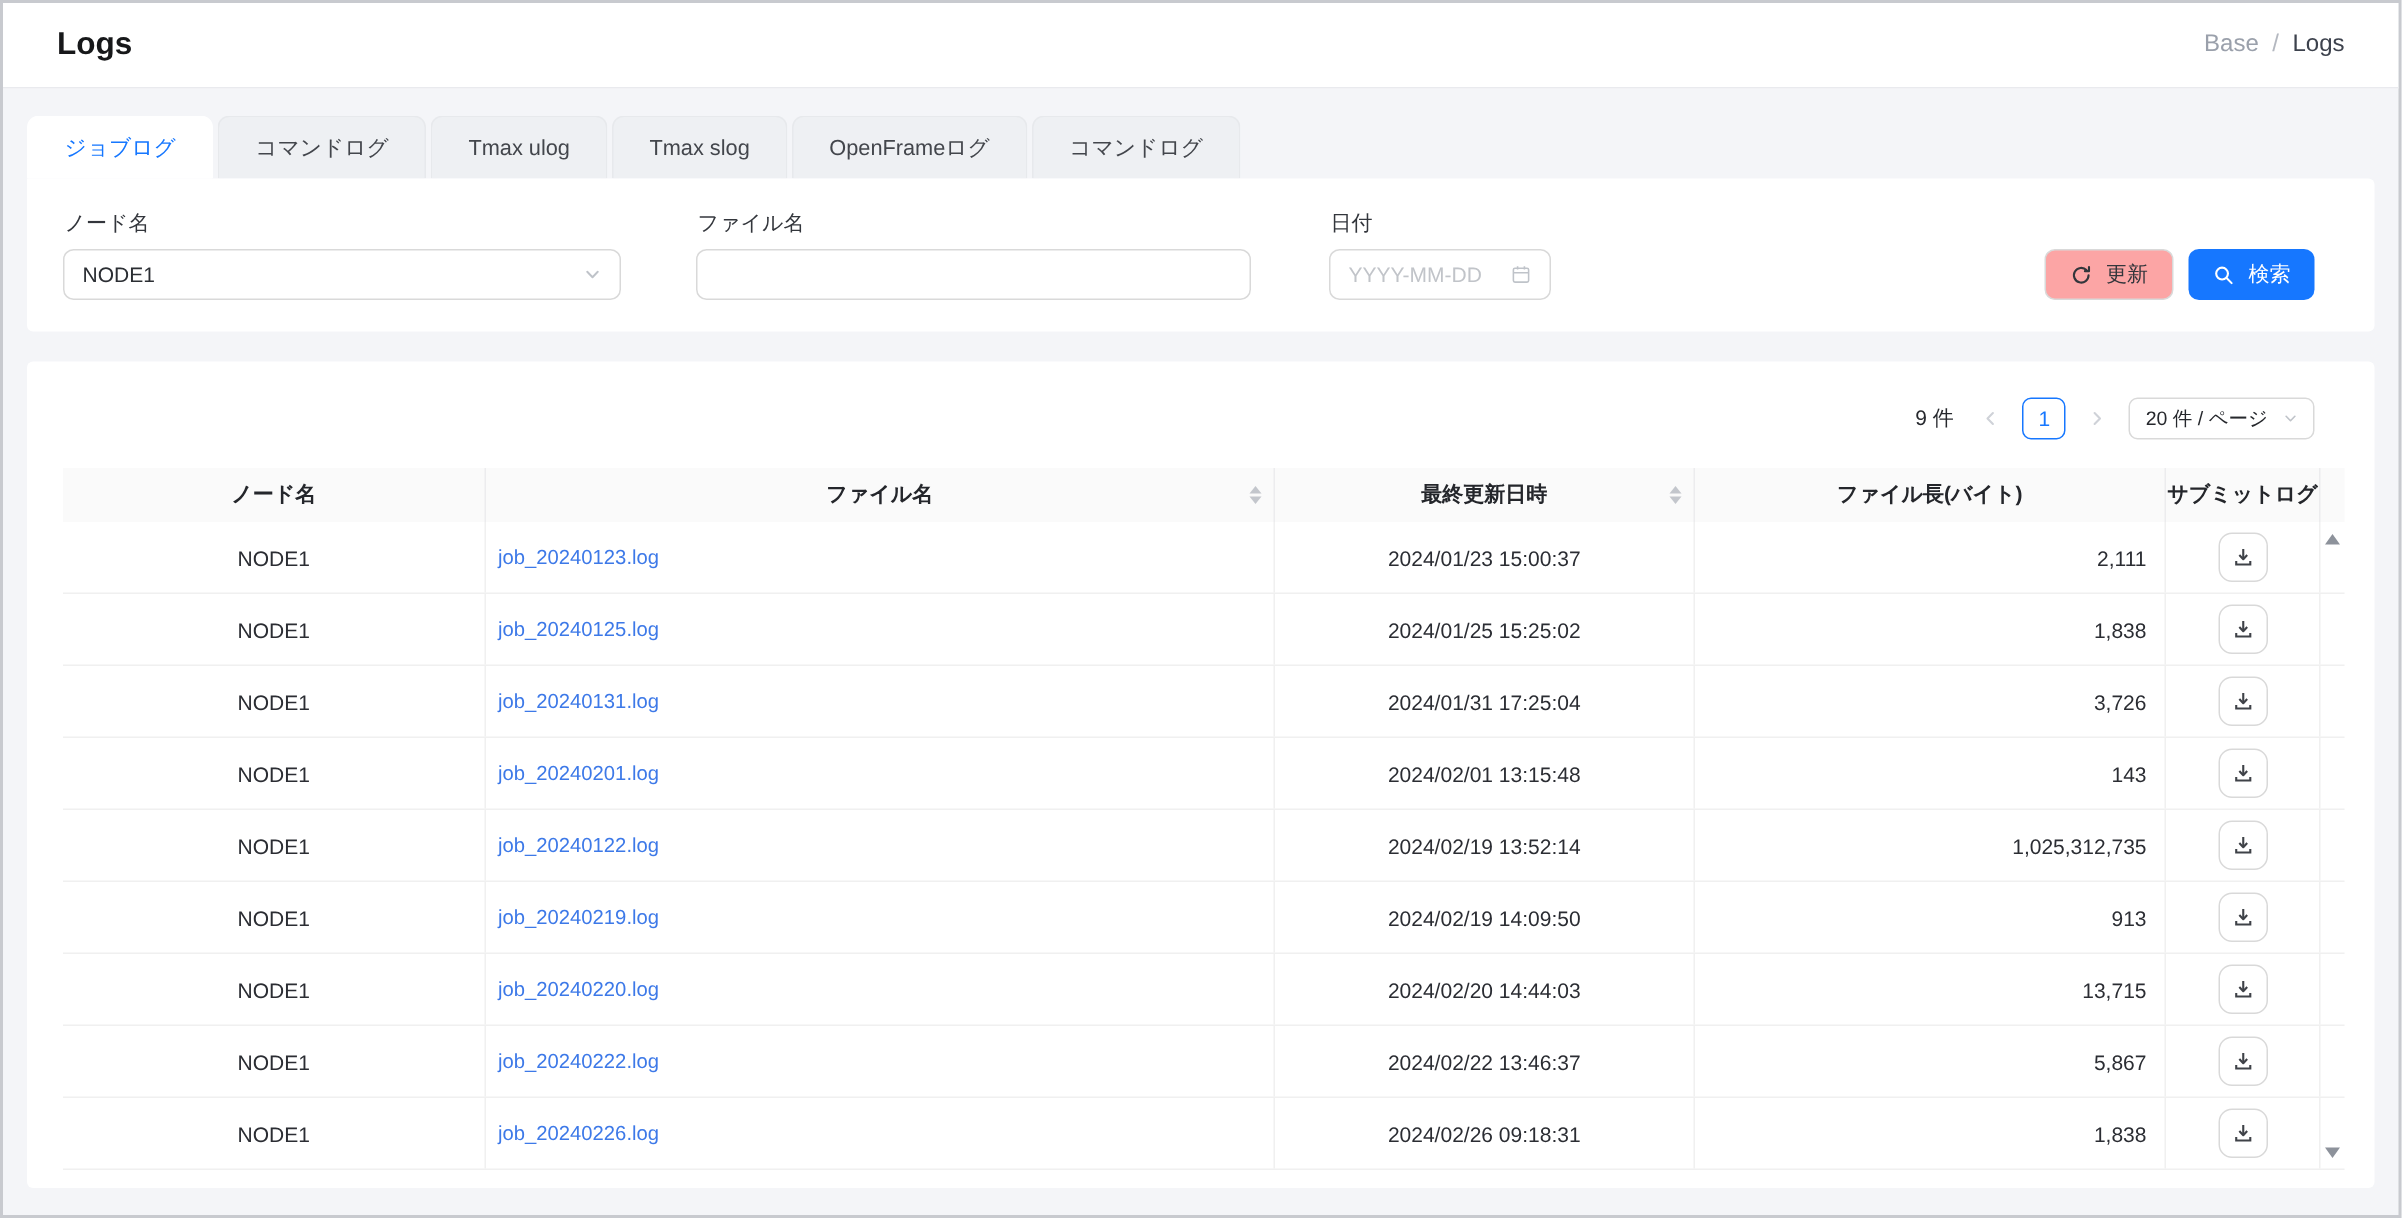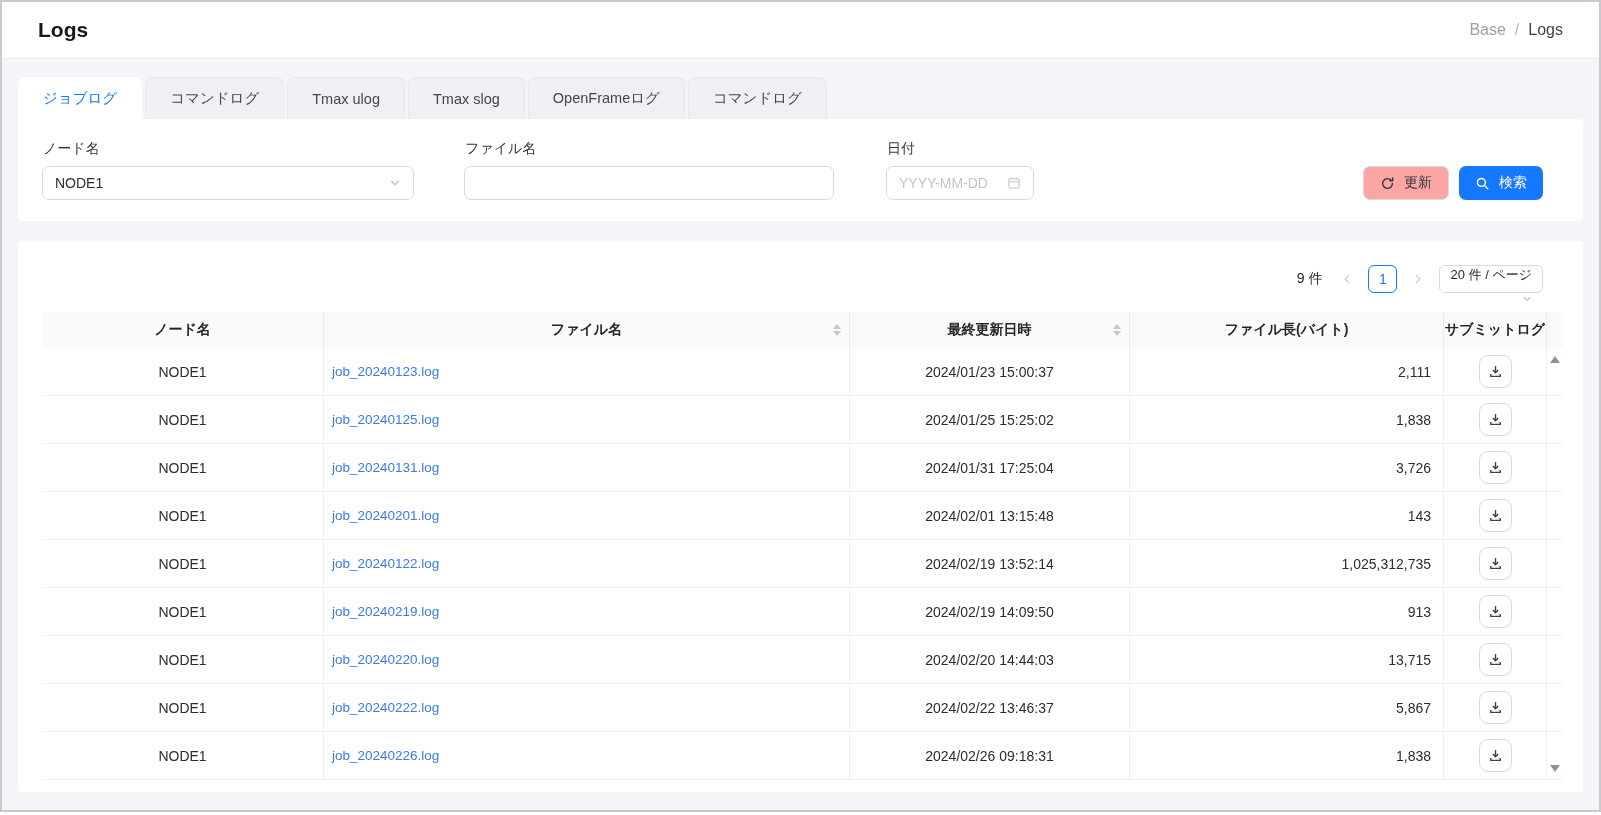--- a/index.html
+++ b/index.html
@@ -57,21 +57,21 @@
   .table-card{margin-top:20px;background:#fff;border-radius:4px;height:551px;padding-top:24px;position:relative;}
   .pagination{display:flex;justify-content:flex-end;align-items:center;gap:8px;
       padding-right:40px;font-size:14px;color:#26282d;height:28px;}
   .pg-total{margin-right:4px;}
   .pg-btn{width:26px;height:28px;display:flex;align-items:center;justify-content:center;
       color:#cfd2d8;cursor:default;background:transparent;border:none;}
   .pg-current{min-width:29px;height:28px;border:1px solid var(--primary);color:var(--primary);
       border-radius:6px;display:flex;align-items:center;justify-content:center;font-size:14px;
       background:#fff;cursor:pointer;}
   .pg-size{height:28px;border:1px solid var(--ctl-border);border-radius:6px;display:flex;
-      align-items:center;gap:10px;padding:0 10px;font-size:13px;color:#26282d;background:#fff;cursor:pointer;flex-direction:column;}
+      align-items:center;gap:10px;padding:0 10px;font-size:13px;color:#26282d;background:#fff;cursor:pointer;}
 
   
   .table-wrap{margin:19px 0 0 24px;position:relative;width:1521px;}
   .thead{display:grid;grid-template-columns:282px 526px 280px 314px 103px 16px;height:36px;background:#fafafa;}
   .th{display:flex;align-items:center;justify-content:center;font-size:14px;font-weight:600;
       color:#24262b;position:relative;}
   .th:not(:last-child){border-right:1px solid #ececee;}
   .sorter{position:absolute;right:8px;top:50%;transform:translateY(-50%);display:flex;
       flex-direction:column;gap:2px;}
   .sorter .c-up{width:0;height:0;border-left:4px solid transparent;border-right:4px solid transparent;border-bottom:5px solid #c3c6cc;}

